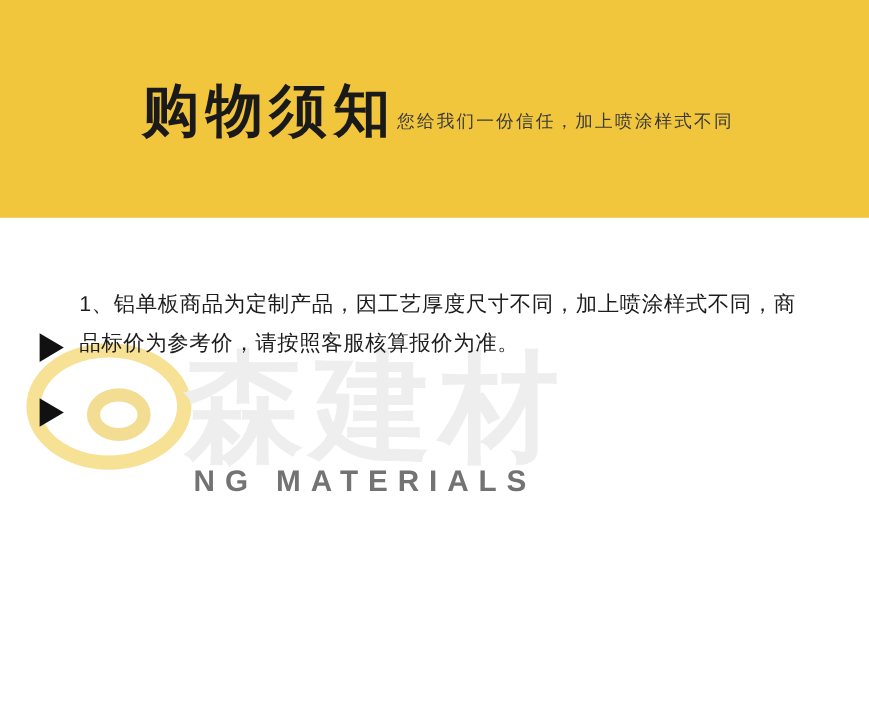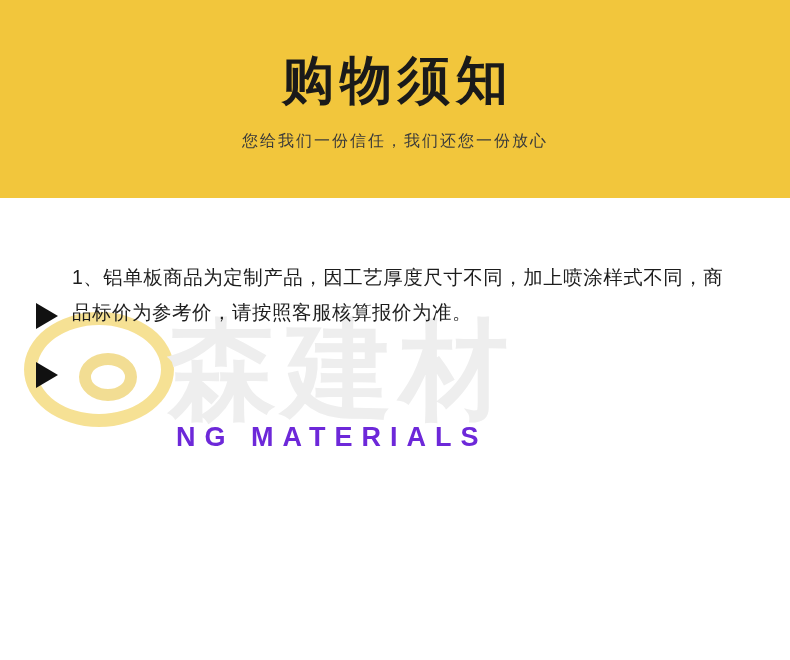--- a/index.html
+++ b/index.html
@@ -21,21 +21,21 @@
     overflow: hidden;
   }
   
   .banner {
     position: relative;
     width: 790px;
     height: 198px;
     background: #f2c63c;
     box-sizing: border-box;
     display: flex;
-    flex-direction: column;
+    flex-direction: row;
     align-items: center;
     justify-content: center;
   }
   .banner-title {
     font-size: 52px;
     font-weight: bold;
     color: #1a1a1a;
     letter-spacing: 6px;
     line-height: 1.1;
     margin: 0 0 0 6px;
@@ -89,21 +89,21 @@
     color: #eeeeee;
     letter-spacing: 8px;
     white-space: nowrap;
   }
   .wm-en {
     position: absolute;
     left: 176px;
     top: 132px;
     font-size: 27px;
     font-weight: bold;
-    color: #6d28d9;
+    color: #737373;
     letter-spacing: 9px;
     white-space: nowrap;
   }
   
   .content {
     position: relative;
     z-index: 2;
     padding: 34px 48px 0 36px;
   }
   .item {
@@ -130,21 +130,21 @@
     font-weight: 500;
   }
 </style>
 </head>
 <body>
 
 <div class="page">
 
   <div class="banner">
     <div class="banner-title">购物须知</div>
-    <div class="banner-subtitle">您给我们一份信任，我们还您一份放心</div>
+    <div class="banner-subtitle">您给我们一份信任，加上喷涂样式不同</div>
   </div>
 
   <div class="watermark">
     <div class="wm-logo"></div>
     <div class="wm-cn">森建材</div>
     <div class="wm-en">NG MATERIALS</div>
   </div>
 
   <div class="content">
 

